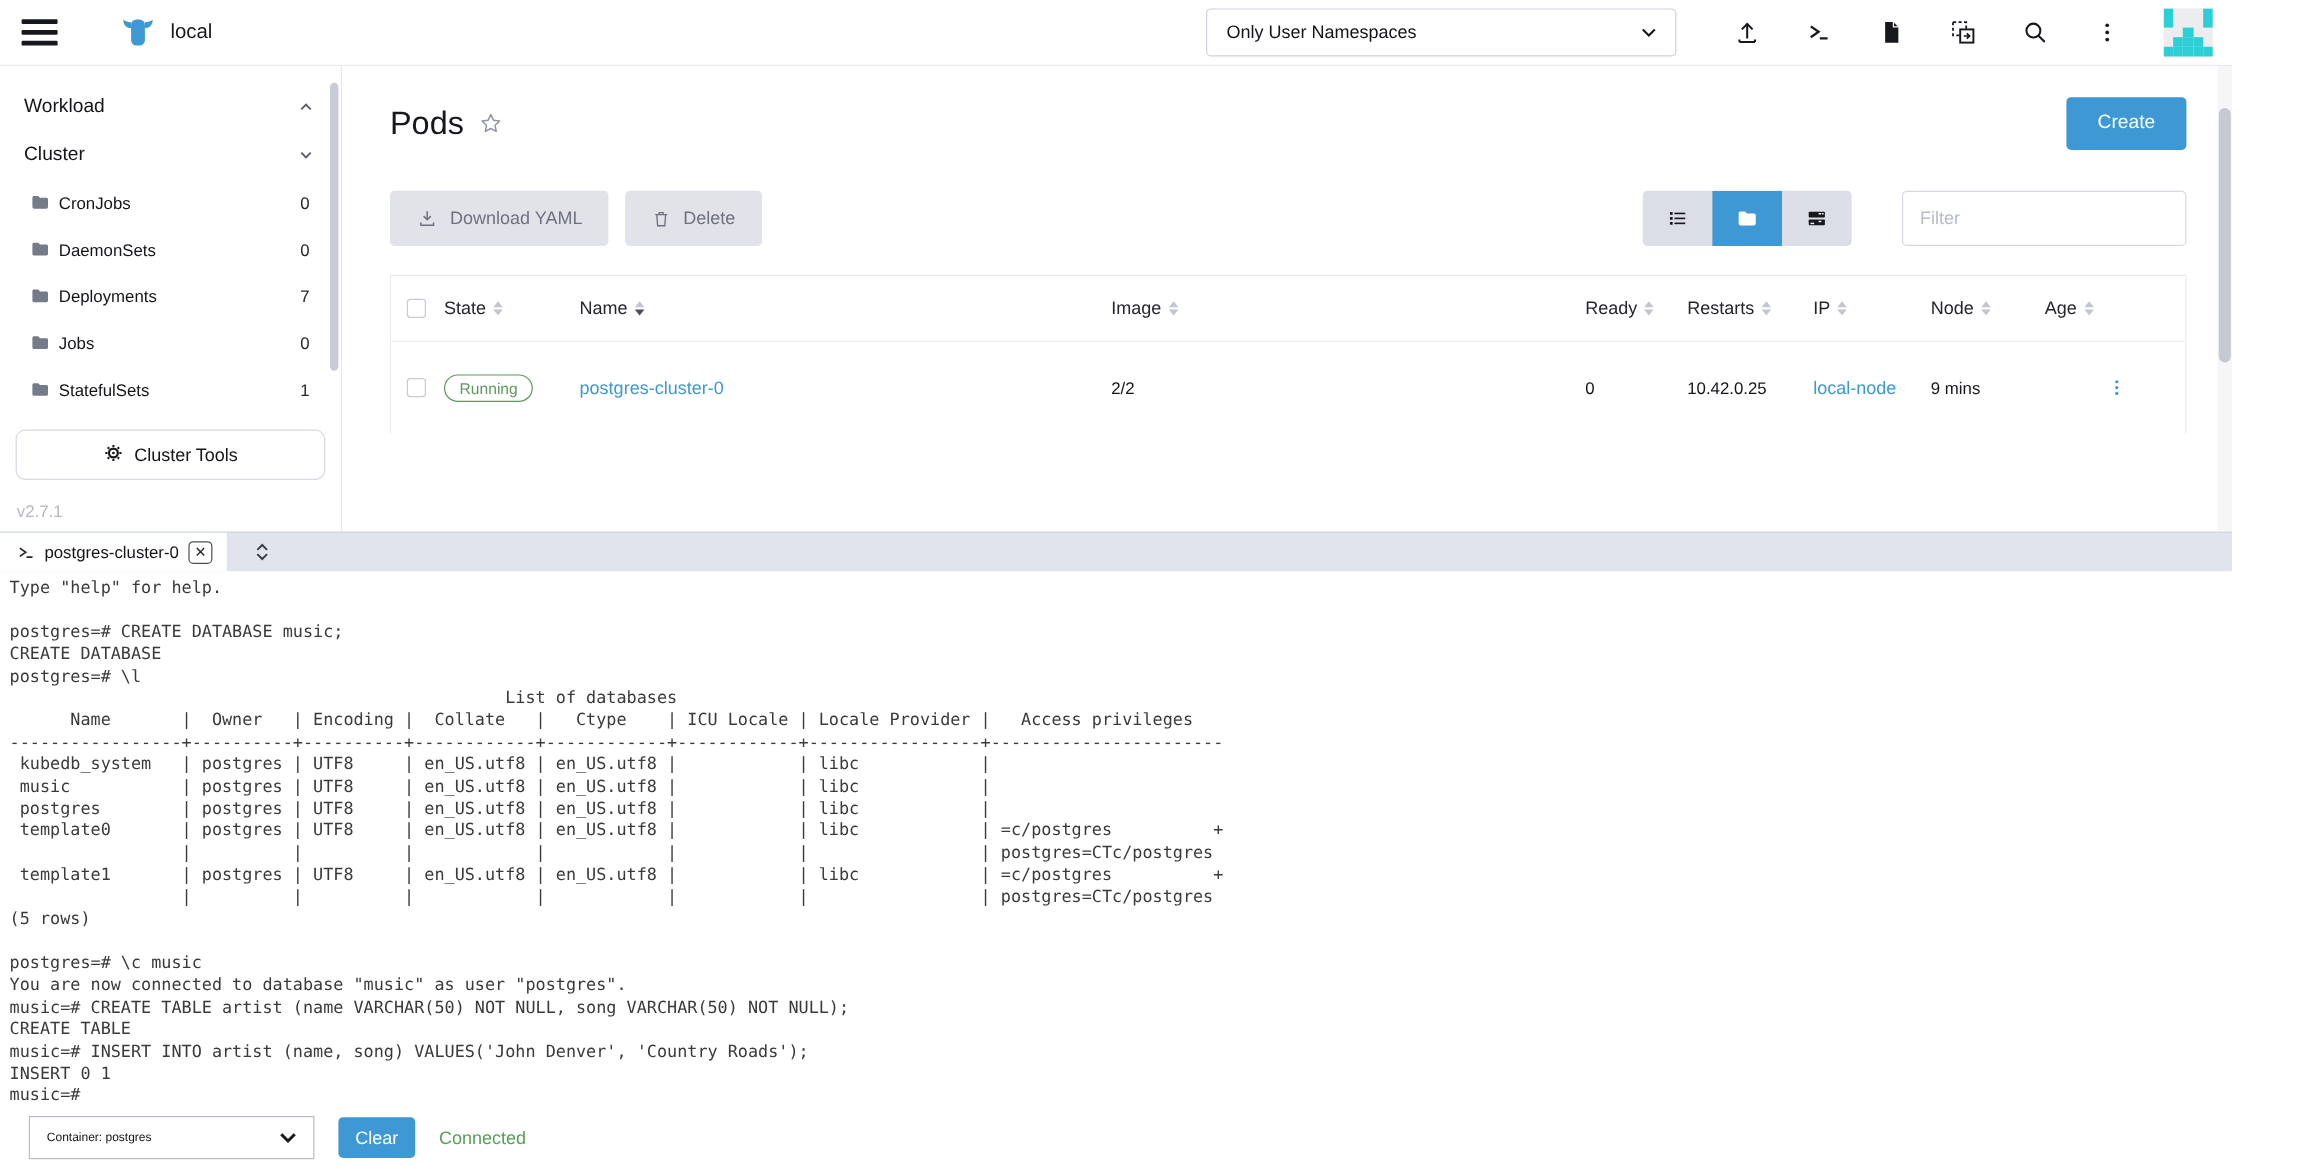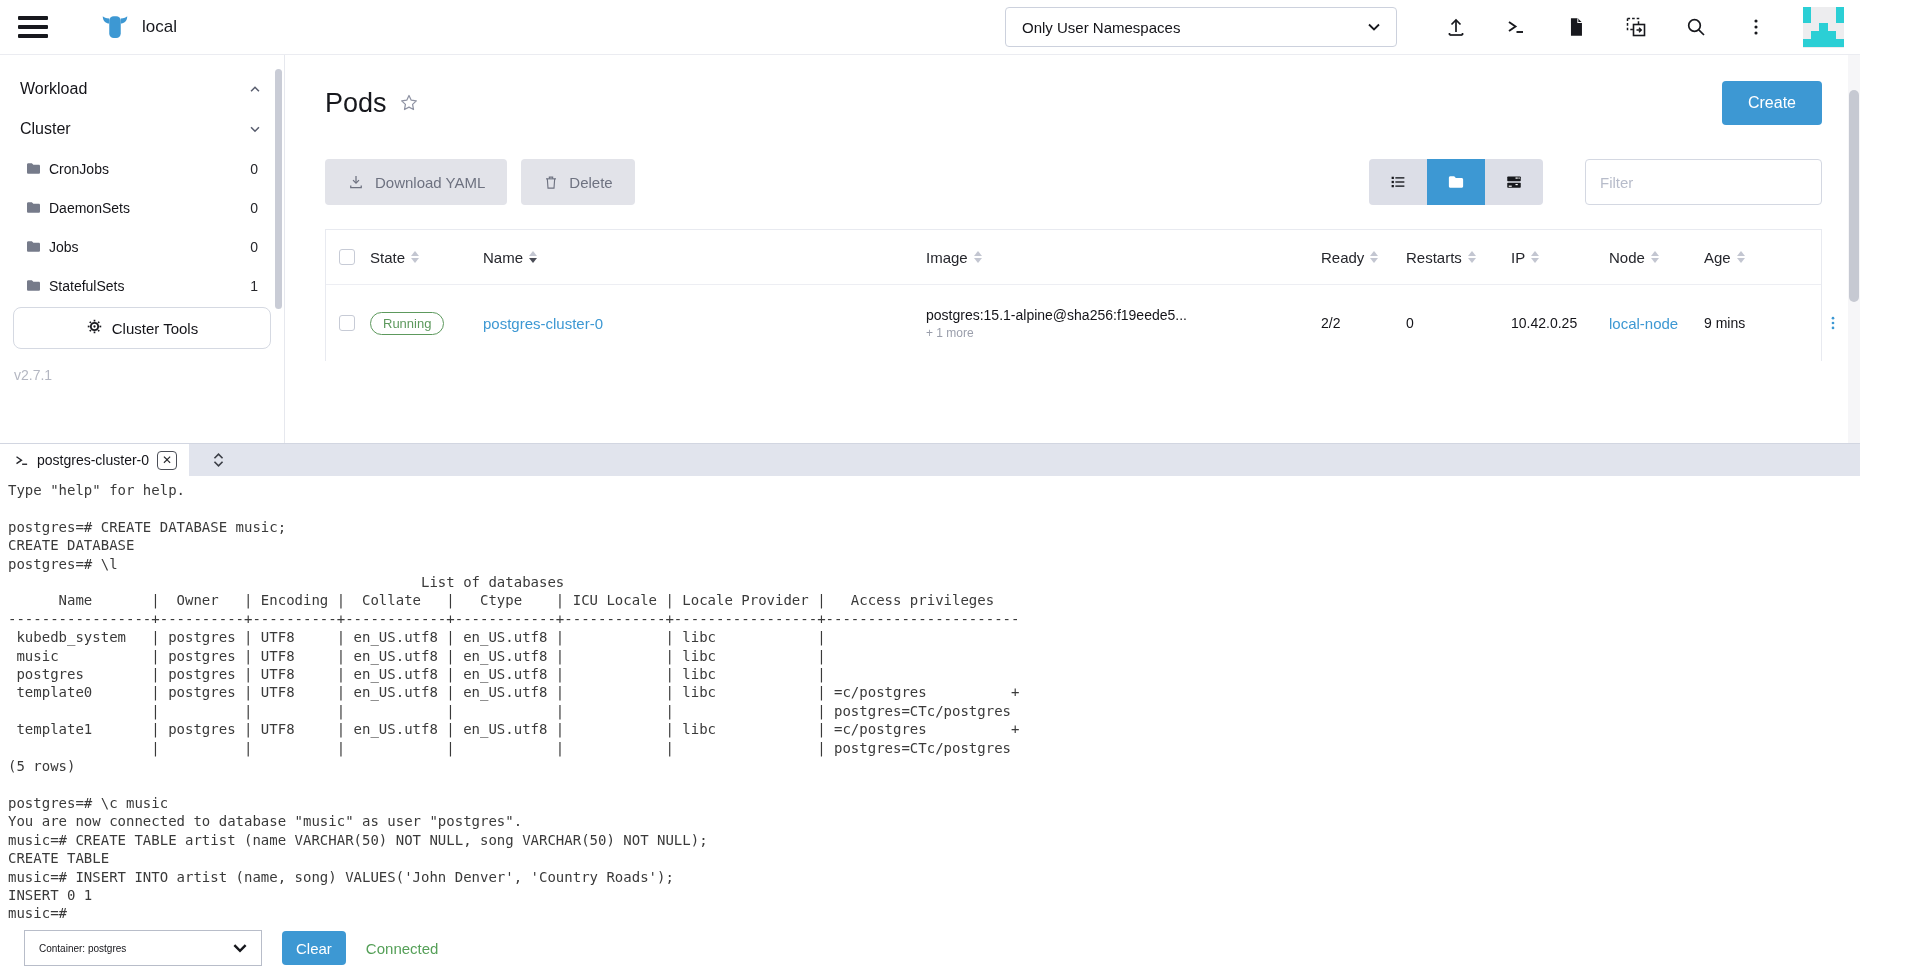--- a/index.html
+++ b/index.html
@@ -28,21 +28,21 @@
   
   .mid { position:absolute; top:55px; left:0; right:0; height:388px; display:flex; overflow:hidden; }
 
   
   .sidebar { position:relative; width:285px; min-width:285px; height:100%; border-right:1px solid #e6e8ee; padding:14px 0 0 0; background:#fff; }
   .side-group { height:40px; display:flex; align-items:center; padding:0 22px 0 20px; font-size:16px; cursor:pointer; }
   .side-group .chev { margin-left:auto; color:#585d6e; }
   .side-item { height:39px; display:flex; align-items:center; padding:0 26px 0 26px; font-size:14px; cursor:pointer; }
   .side-item .f-icon { margin-right:8px; display:flex; }
   .side-item .count { margin-left:auto; font-size:14px; color:#26272c; }
-  .tools-btn { margin:2px 13px 0 13px; height:42px; border:1px solid #d5d9e2; border-radius:8px;
+  .tools-btn { margin:14px 13px 0 13px; height:42px; border:1px solid #d5d9e2; border-radius:8px;
     display:flex; align-items:center; justify-content:center; gap:9px; font-size:15px; cursor:pointer; background:#fff; }
   .version { margin:18px 0 0 14px; font-size:14px; color:#b4b7c2; }
   .side-scroll { position:absolute; top:14px; right:2px; width:7px; height:240px; background:#c9ccd6; border-radius:4px; }
 
   
   .main { position:relative; flex:1; padding:26px 38px 0 40px; overflow:hidden; }
   .title-row { display:flex; align-items:center; }
   .page-title { font-size:27px; font-weight:400; color:#17181d; }
   .fav-star { margin-left:12px; display:flex; cursor:pointer; }
   .create-btn { margin-left:auto; background:#3d98d3; color:#fff; border:none; border-radius:4px;
@@ -240,20 +240,29 @@
         </span>
         <span>DaemonSets</span>
         <span class="count">0</span>
       </div>
       <div class="side-item">
         <span class="f-icon">
           <svg width="15" height="13" viewBox="0 0 18 16" fill="#767b8a">
               <path d="M1 3.2 C1 2.3 1.7 1.6 2.6 1.6 H7 L8.8 3.5 H15.4 C16.3 3.5 17 4.2 17 5.1 V13 C17 13.9 16.3 14.6 15.4 14.6 H2.6 C1.7 14.6 1 13.9 1 13 Z"></path>
             </svg>
         </span>
+        <span>Deployments</span>
+        <span class="count">7</span>
+      </div>
+      <div class="side-item">
+        <span class="f-icon">
+          <svg width="15" height="13" viewBox="0 0 18 16" fill="#767b8a">
+              <path d="M1 3.2 C1 2.3 1.7 1.6 2.6 1.6 H7 L8.8 3.5 H15.4 C16.3 3.5 17 4.2 17 5.1 V13 C17 13.9 16.3 14.6 15.4 14.6 H2.6 C1.7 14.6 1 13.9 1 13 Z"></path>
+            </svg>
+        </span>
         <span>Jobs</span>
         <span class="count">0</span>
       </div>
       <div class="side-item">
         <span class="f-icon">
           <svg width="15" height="13" viewBox="0 0 18 16" fill="#767b8a">
               <path d="M1 3.2 C1 2.3 1.7 1.6 2.6 1.6 H7 L8.8 3.5 H15.4 C16.3 3.5 17 4.2 17 5.1 V13 C17 13.9 16.3 14.6 15.4 14.6 H2.6 C1.7 14.6 1 13.9 1 13 Z"></path>
             </svg>
         </span>
         <span>StatefulSets</span>
@@ -406,24 +415,20 @@
           <div class="th"></div>
         </div>
 
 
         <div class="tr pod-row">
           <div>
               <div class="checkbox"></div>
             </div>
           <div><span class="badge-ok">Running</span></div>
           <div><a class="link">postgres-cluster-0</a></div>
-          <div class="img-cell">
-            <div>postgres:15.1-alpine@sha256:f19eede5...</div>
-            <div class="more">+ 1 more</div>
-          </div>
           <div>2/2</div>
           <div>0</div>
           <div>10.42.0.25</div>
           <div><a class="link">local-node</a></div>
           <div>9 mins</div>
           <div class="row-kebab">
             <svg width="18" height="20" viewBox="0 0 24 24" fill="#3d98d3">
               <circle cx="12" cy="5.5" r="1.8"></circle>
                 <circle cx="12" cy="12" r="1.8"></circle>
                 <circle cx="12" cy="18.5" r="1.8"></circle>

